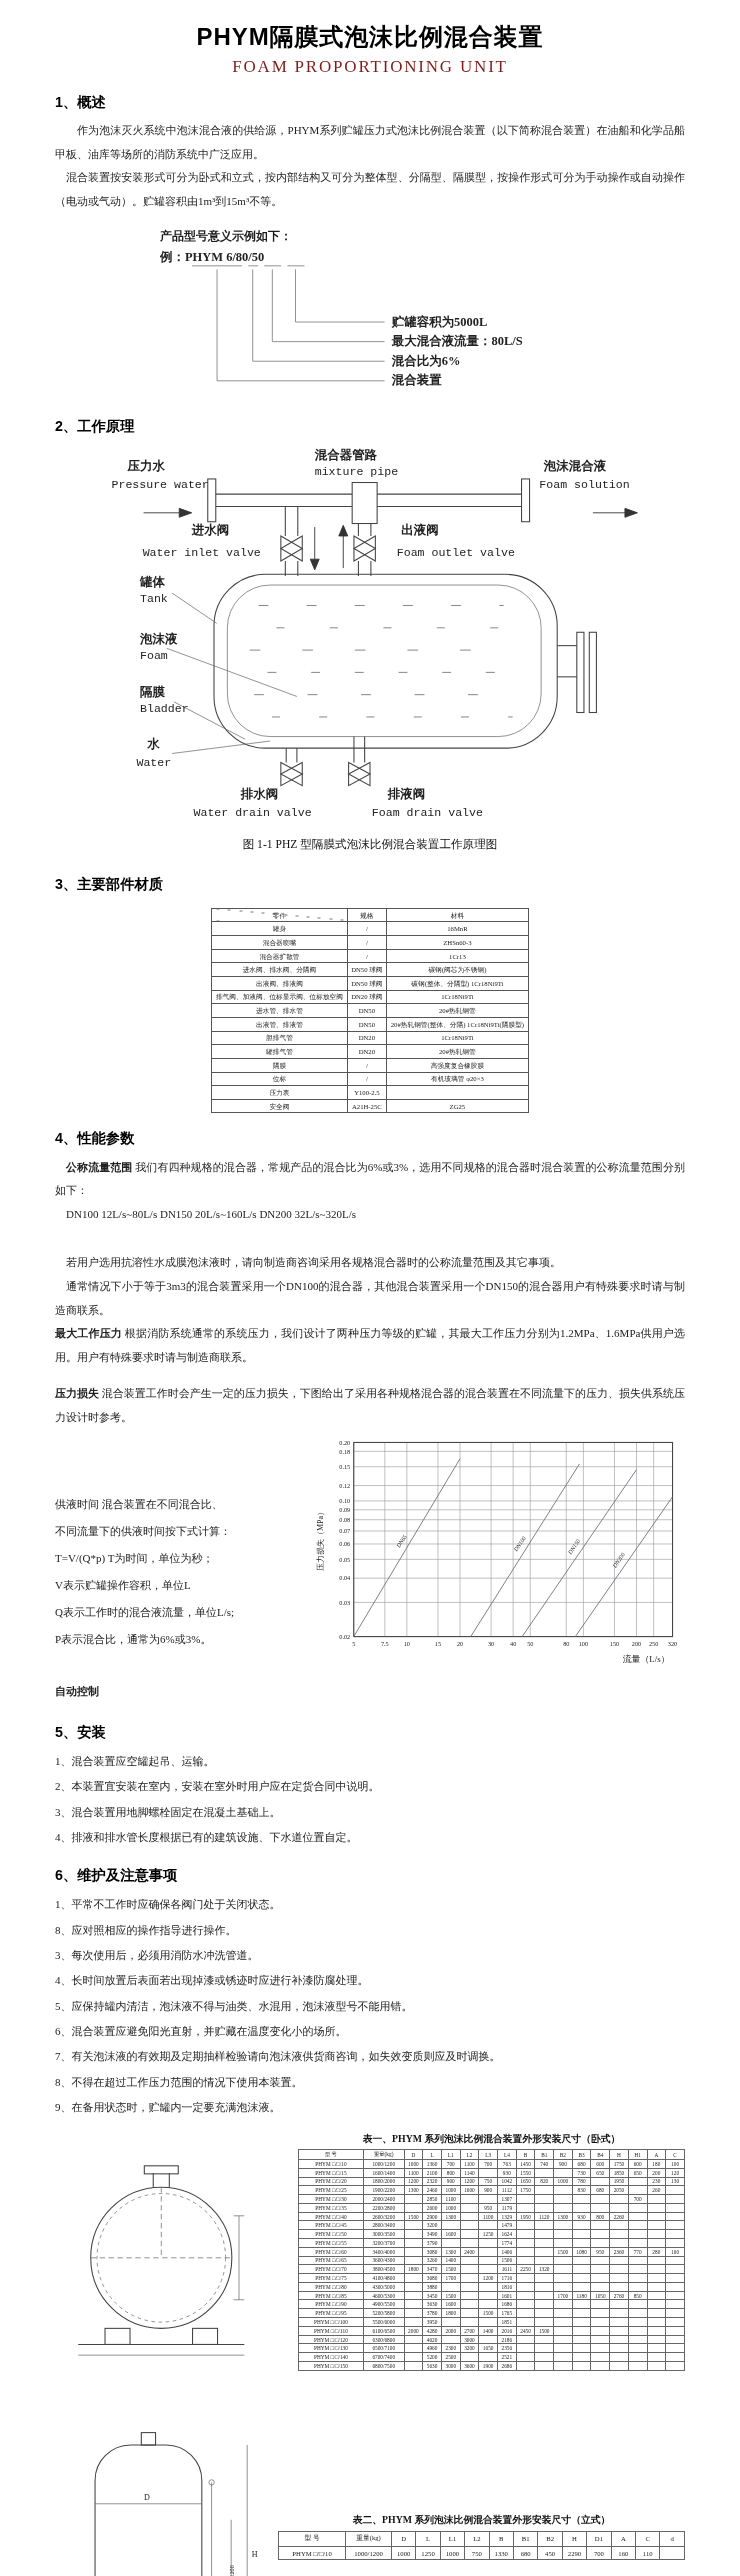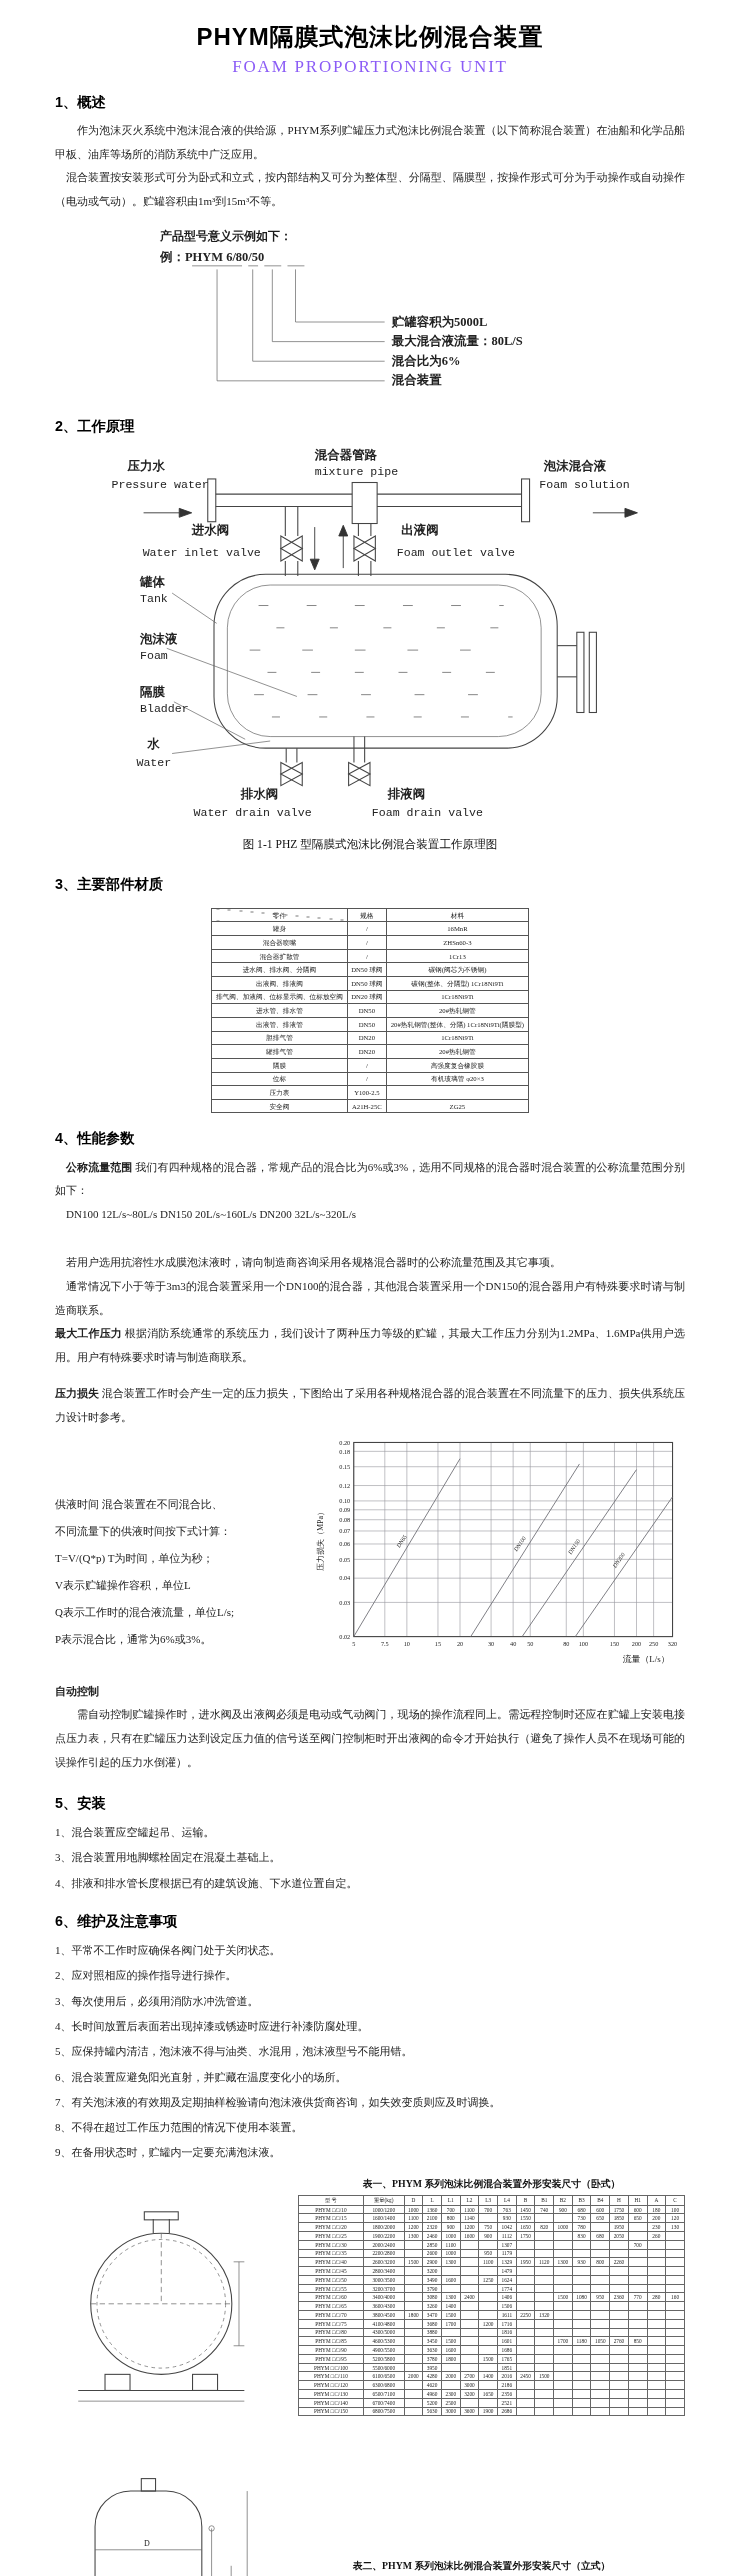--- a/index.html
+++ b/index.html
@@ -1,19 +1,19 @@
 <!DOCTYPE html>
 <html style="font-size:14.3px"><head>
 <meta charset="utf-8">
 <style>
   * { margin:0; padding:0; box-sizing:border-box; }
   body { background:#ffffff; width:740px; font-family:"Liberation Serif", serif; color:#1c1c1c; }
   .page { width:740px; min-height:2576px; padding:21.4px 55px 27px 55px; background:#fff; }
   .doc-title { text-align:center; font-family:"Liberation Sans", sans-serif; font-weight:bold; font-size:24px; letter-spacing:0.9px; color:#000; }
-  .doc-subtitle { text-align:center; font-size:17px; letter-spacing:1.8px; margin-top:3.6px; color:#8b5cf6; }
+  .doc-subtitle { text-align:center; font-size:17px; letter-spacing:1.8px; margin-top:3.6px; color:#7f1d1d; }
   h2.sec { font-family:"Liberation Sans", sans-serif; font-size:14.3px; font-weight:bold; color:#000; margin:16px 0 7.1px 0; }
   .p { font-size:11px; line-height:2.15; text-align:justify; text-indent:2em; color:#222; }
   .p b, .lead { font-weight:bold; }
   .noindent { text-indent:0; }
   
   .model-block { margin:12.5px 0 5.3px 105px; }
   .model-intro { font-size:12px; font-weight:bold; line-height:1.7; }
   
   .figure-wrap { text-align:center; margin-top:9px; }
   .fig-caption { text-align:center; font-size:11.6px; font-weight:normal; margin-top:9px; color:#111; }
@@ -359,33 +359,34 @@
           <line x1="237.1388584193913" y1="226" x2="365.5417096616127" y2="38.44631456752339" stroke="#707076" stroke-width="1"></line>
           <text x="297.340284040502" y="126.22315728376168" font-size="6.5" fill="#333" text-anchor="middle" transform="rotate(-56 297.340284040502 126.22315728376168)" font-style="italic">DN150</text>
           <line x1="296.80552508605797" y1="226" x2="406" y2="69.00527185750141" stroke="#707076" stroke-width="1"></line>
           <text x="347.402762543029" y="141.5026359287507" font-size="6.5" fill="#333" text-anchor="middle" transform="rotate(-56 347.402762543029 141.5026359287507)" font-style="italic">DN200</text>
           <text x="14" y="117" font-size="9" fill="#333" text-anchor="middle" transform="rotate(-90 14 117)">压力损失（MPa）</text>
           <text x="350" y="254" font-size="10" fill="#333" text-anchor="start">流量（L/s）</text>
         </svg>
     </div>
   </div>
 
-  <div class="p noindent" style="margin-top:7.1px;"><b class="lead">自动控制</b><br><span style="display:inline-block; text-indent:2em;">需自动控制贮罐操作时，进水阀及出液阀必须是电动或气动阀门，现场的操作流程同上。需远程控制时还应在贮罐上安装电接点压力表，只有在贮罐压力达到设定压力值的信号送至阀门控制柜时开出液阀的命令才开始执行（避免了操作人员不在现场可能的误操作引起的压力水倒灌）。</span></div>
+  <div class="p noindent" style="margin-top:7.1px;"><b class="lead">自动控制</b><br></div>
 
   <h2 class="sec" style="margin-top:19.6px;">5、安装</h2>
   <div class="num-list">
       <div>1、混合装置应空罐起吊、运输。</div>
+      <div>2、本装置宜安装在室内，安装在室外时用户应在定货合同中说明。</div>
       <div>3、混合装置用地脚螺栓固定在混凝土基础上。</div>
       <div>4、排液和排水管长度根据已有的建筑设施、下水道位置自定。</div>
     </div>
 
   <h2 class="sec" style="margin-top:16px;">6、维护及注意事项</h2>
   <div class="num-list">
       <div>1、平常不工作时应确保各阀门处于关闭状态。</div>
-      <div>2、应对照相应的操作指导进行操作。</div>
+      <div>8、应对照相应的操作指导进行操作。</div>
       <div>3、每次使用后，必须用消防水冲洗管道。</div>
       <div>4、长时间放置后表面若出现掉漆或锈迹时应进行补漆防腐处理。</div>
       <div>5、应保持罐内清洁，泡沫液不得与油类、水混用，泡沫液型号不能用错。</div>
       <div>6、混合装置应避免阳光直射，并贮藏在温度变化小的场所。</div>
       <div>7、有关泡沫液的有效期及定期抽样检验请向泡沫液供货商咨询，如失效变质则应及时调换。</div>
       <div>8、不得在超过工作压力范围的情况下使用本装置。</div>
       <div>9、在备用状态时，贮罐内一定要充满泡沫液。</div>
     </div>
 
   <div class="dim-section">

